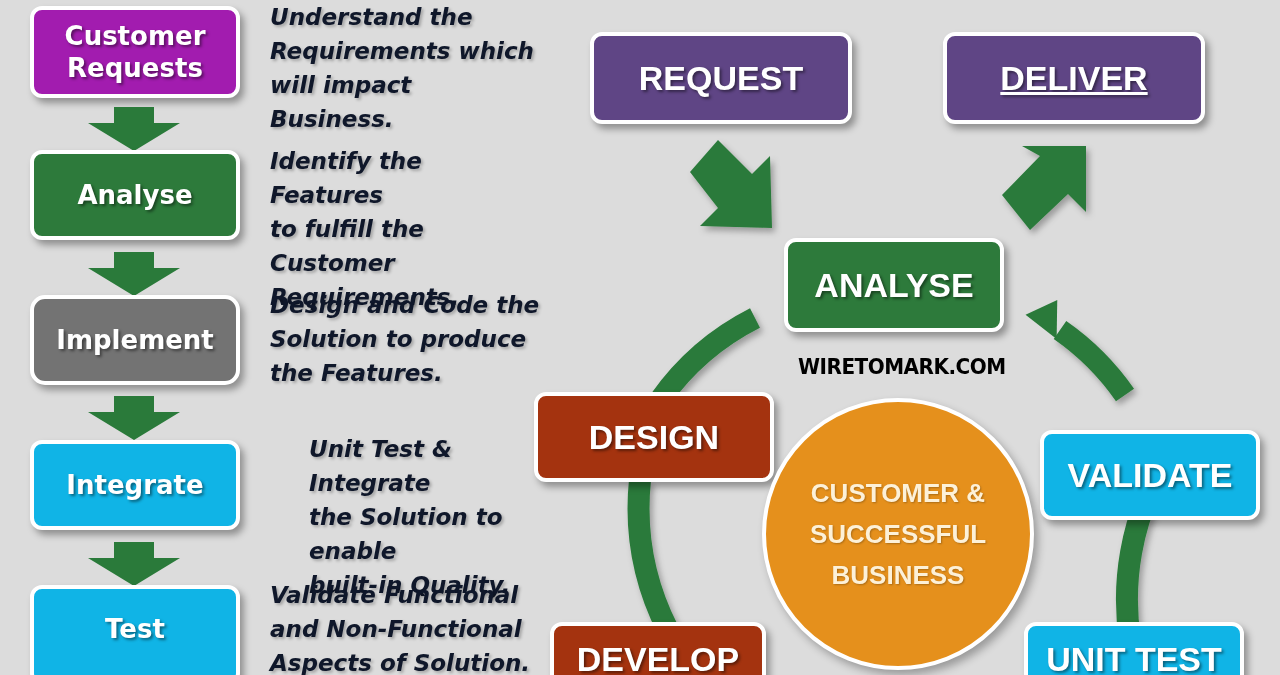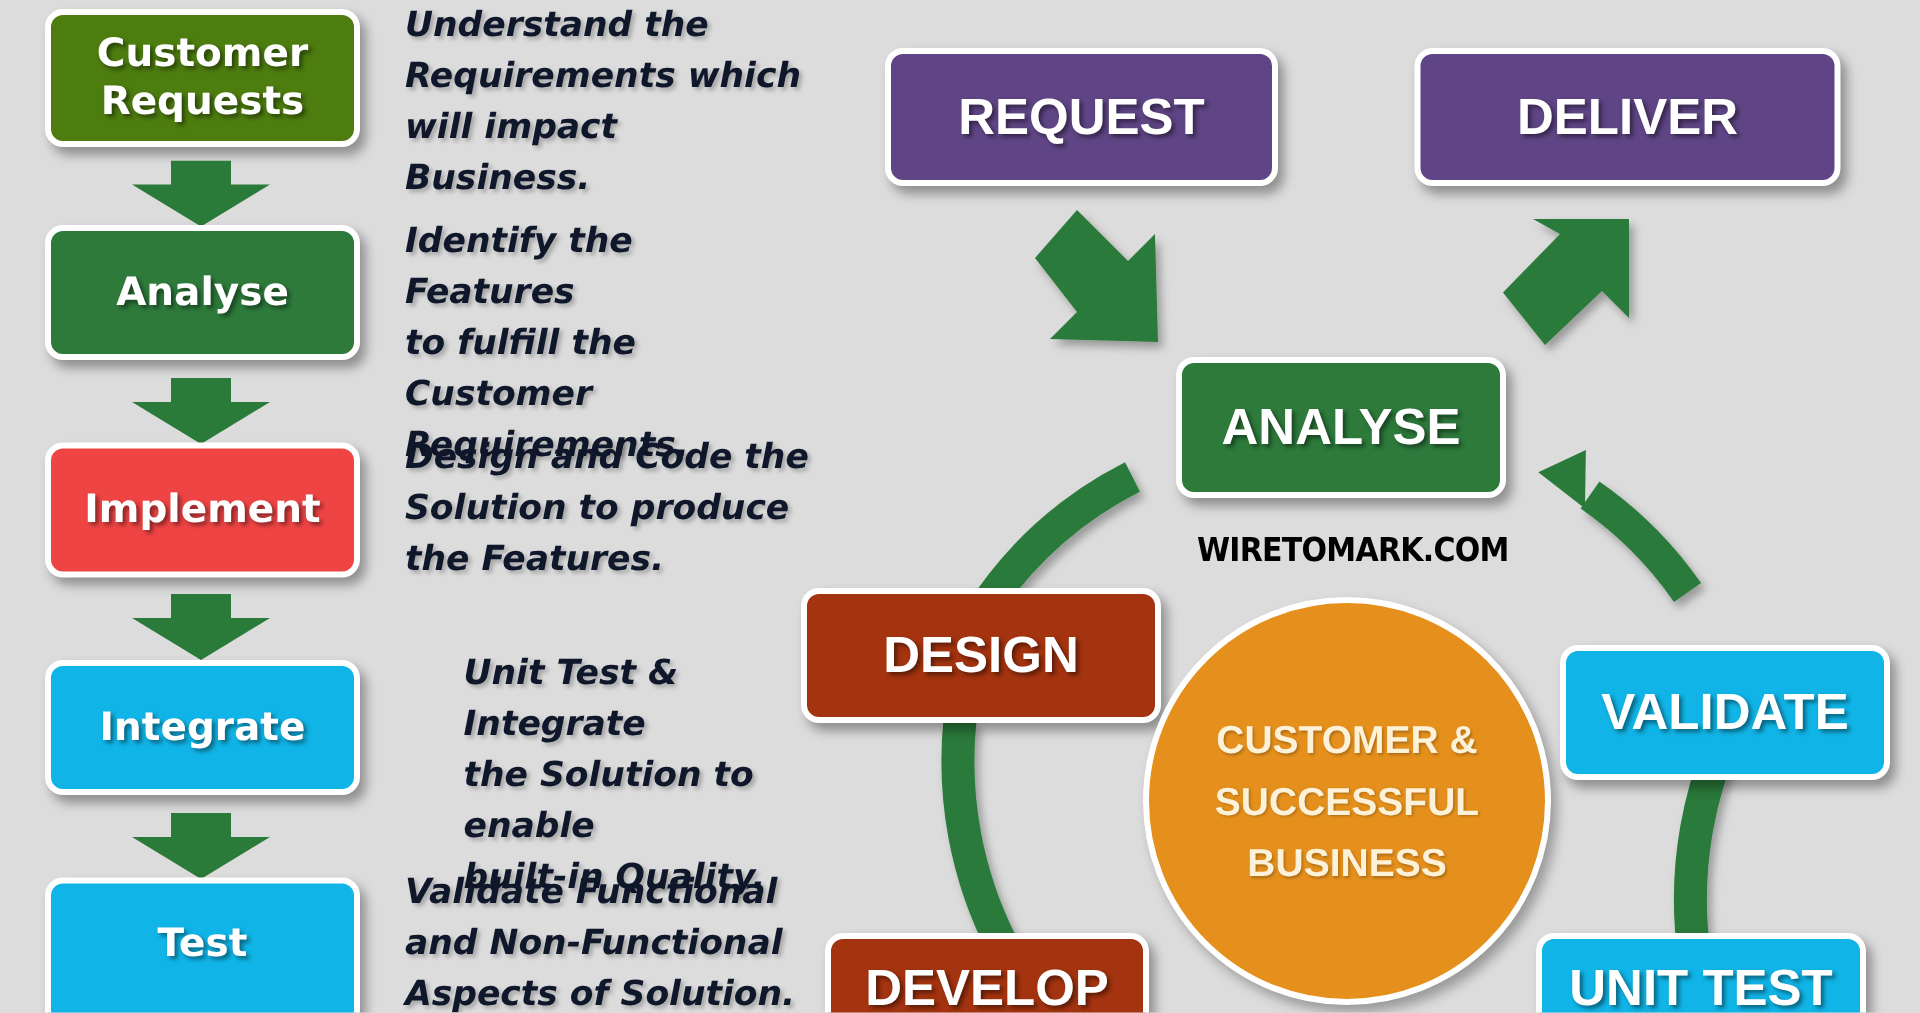--- a/index.html
+++ b/index.html
@@ -68,40 +68,40 @@
 
   <g filter="url(#sh)">
     <polygon points="690,172 718,140 752,174 770,156 772,228 700,226 718,208" fill="#2a7a3a"></polygon>
   </g>
 
   <g filter="url(#sh)">
     <polygon points="1002,195 1040,156 1022,146 1086,146 1086,212 1068,194 1030,230" fill="#2a7a3a"></polygon>
   </g>
 </svg>
 
-<div class="box left-box" style="top:6px; height:92px; background:#4d7c0f; white-space:pre-line;">Customer
+<div class="box left-box" style="top:6px; height:92px; background:#a21caf; white-space:pre-line;">Customer
 Requests</div>
 <div class="desc" style="top:0px;">Understand the
 Requirements  which
 will impact Business.</div>
 
 <svg class="down-arrow" style="top:107px;" viewBox="0 0 92 44">
   <polygon points="26,0 66,0 66,16 92,16 46,44 0,16 26,16" fill="#2a7a3a"></polygon>
 </svg>
 
 <div class="box left-box" style="top:150px; height:90px; background:#2d7a3b;">Analyse</div>
 <div class="desc" style="top:144px;">Identify the Features
 to fulfill the Customer
 Requirements.</div>
 
 <svg class="down-arrow" style="top:252px;" viewBox="0 0 92 44">
   <polygon points="26,0 66,0 66,16 92,16 46,44 0,16 26,16" fill="#2a7a3a"></polygon>
 </svg>
 
-<div class="box left-box" style="top:295px; height:90px; background:#ef4444;">Implement</div>
+<div class="box left-box" style="top:295px; height:90px; background:#737373;border-radius:15px;">Implement</div>
 <div class="desc" style="top:288px;">Design and Code the
 Solution to produce
 the Features.</div>
 
 <svg class="down-arrow" style="top:396px;" viewBox="0 0 92 44">
   <polygon points="26,0 66,0 66,16 92,16 46,44 0,16 26,16" fill="#2a7a3a"></polygon>
 </svg>
 
 <div class="box left-box" style="top:440px; height:90px; background:#10b4e6;">Integrate</div>
 <div class="desc" style="top:432px;margin-left:39px;">Unit Test &amp; Integrate
@@ -111,21 +111,21 @@
 <svg class="down-arrow" style="top:542px;" viewBox="0 0 92 44">
   <polygon points="26,0 66,0 66,16 92,16 46,44 0,16 26,16" fill="#2a7a3a"></polygon>
 </svg>
 
 <div class="box left-box" style="top:585px; height:100px; background:#10b4e6; align-items:flex-start; padding-top:24px;">Test</div>
 <div class="desc" style="top:578px;">Validate Functional
 and Non-Functional
 Aspects of Solution.</div>
 
 <div class="box cyc" style="left:590px; top:32px; width:262px; height:92px; background:#5f4585;">REQUEST</div>
-<div class="box cyc" style="left:943px; top:32px; width:284px; height:92px; background:#5f4585;">DELIVER</div>
+<div class="box cyc" style="left:943px; top:32px; width:262px; height:92px; background:#5f4585;text-decoration:underline;">DELIVER</div>
 <div class="box cyc" style="left:784px; top:238px; width:220px; height:94px; background:#2d7a3b;">ANALYSE</div>
 <div class="box cyc" style="left:534px; top:392px; width:240px; height:90px; background:#a4330f;">DESIGN</div>
 <div class="box cyc" style="left:1040px; top:392px; width:220px; height:90px; background:#10b4e6;margin-top:38px;">VALIDATE</div>
 <div class="box cyc" style="left:550px; top:622px; width:216px; height:80px; background:#a4330f; align-items:flex-start; padding-top:14px;">DEVELOP</div>
 <div class="box cyc" style="left:1024px; top:622px; width:220px; height:80px; background:#10b4e6; align-items:flex-start; padding-top:14px;">UNIT TEST</div>
 
 <div class="watermark">WIRETOMARK.COM</div>
 
 <div class="center-circle">
   <span>CUSTOMER &amp;</span>

